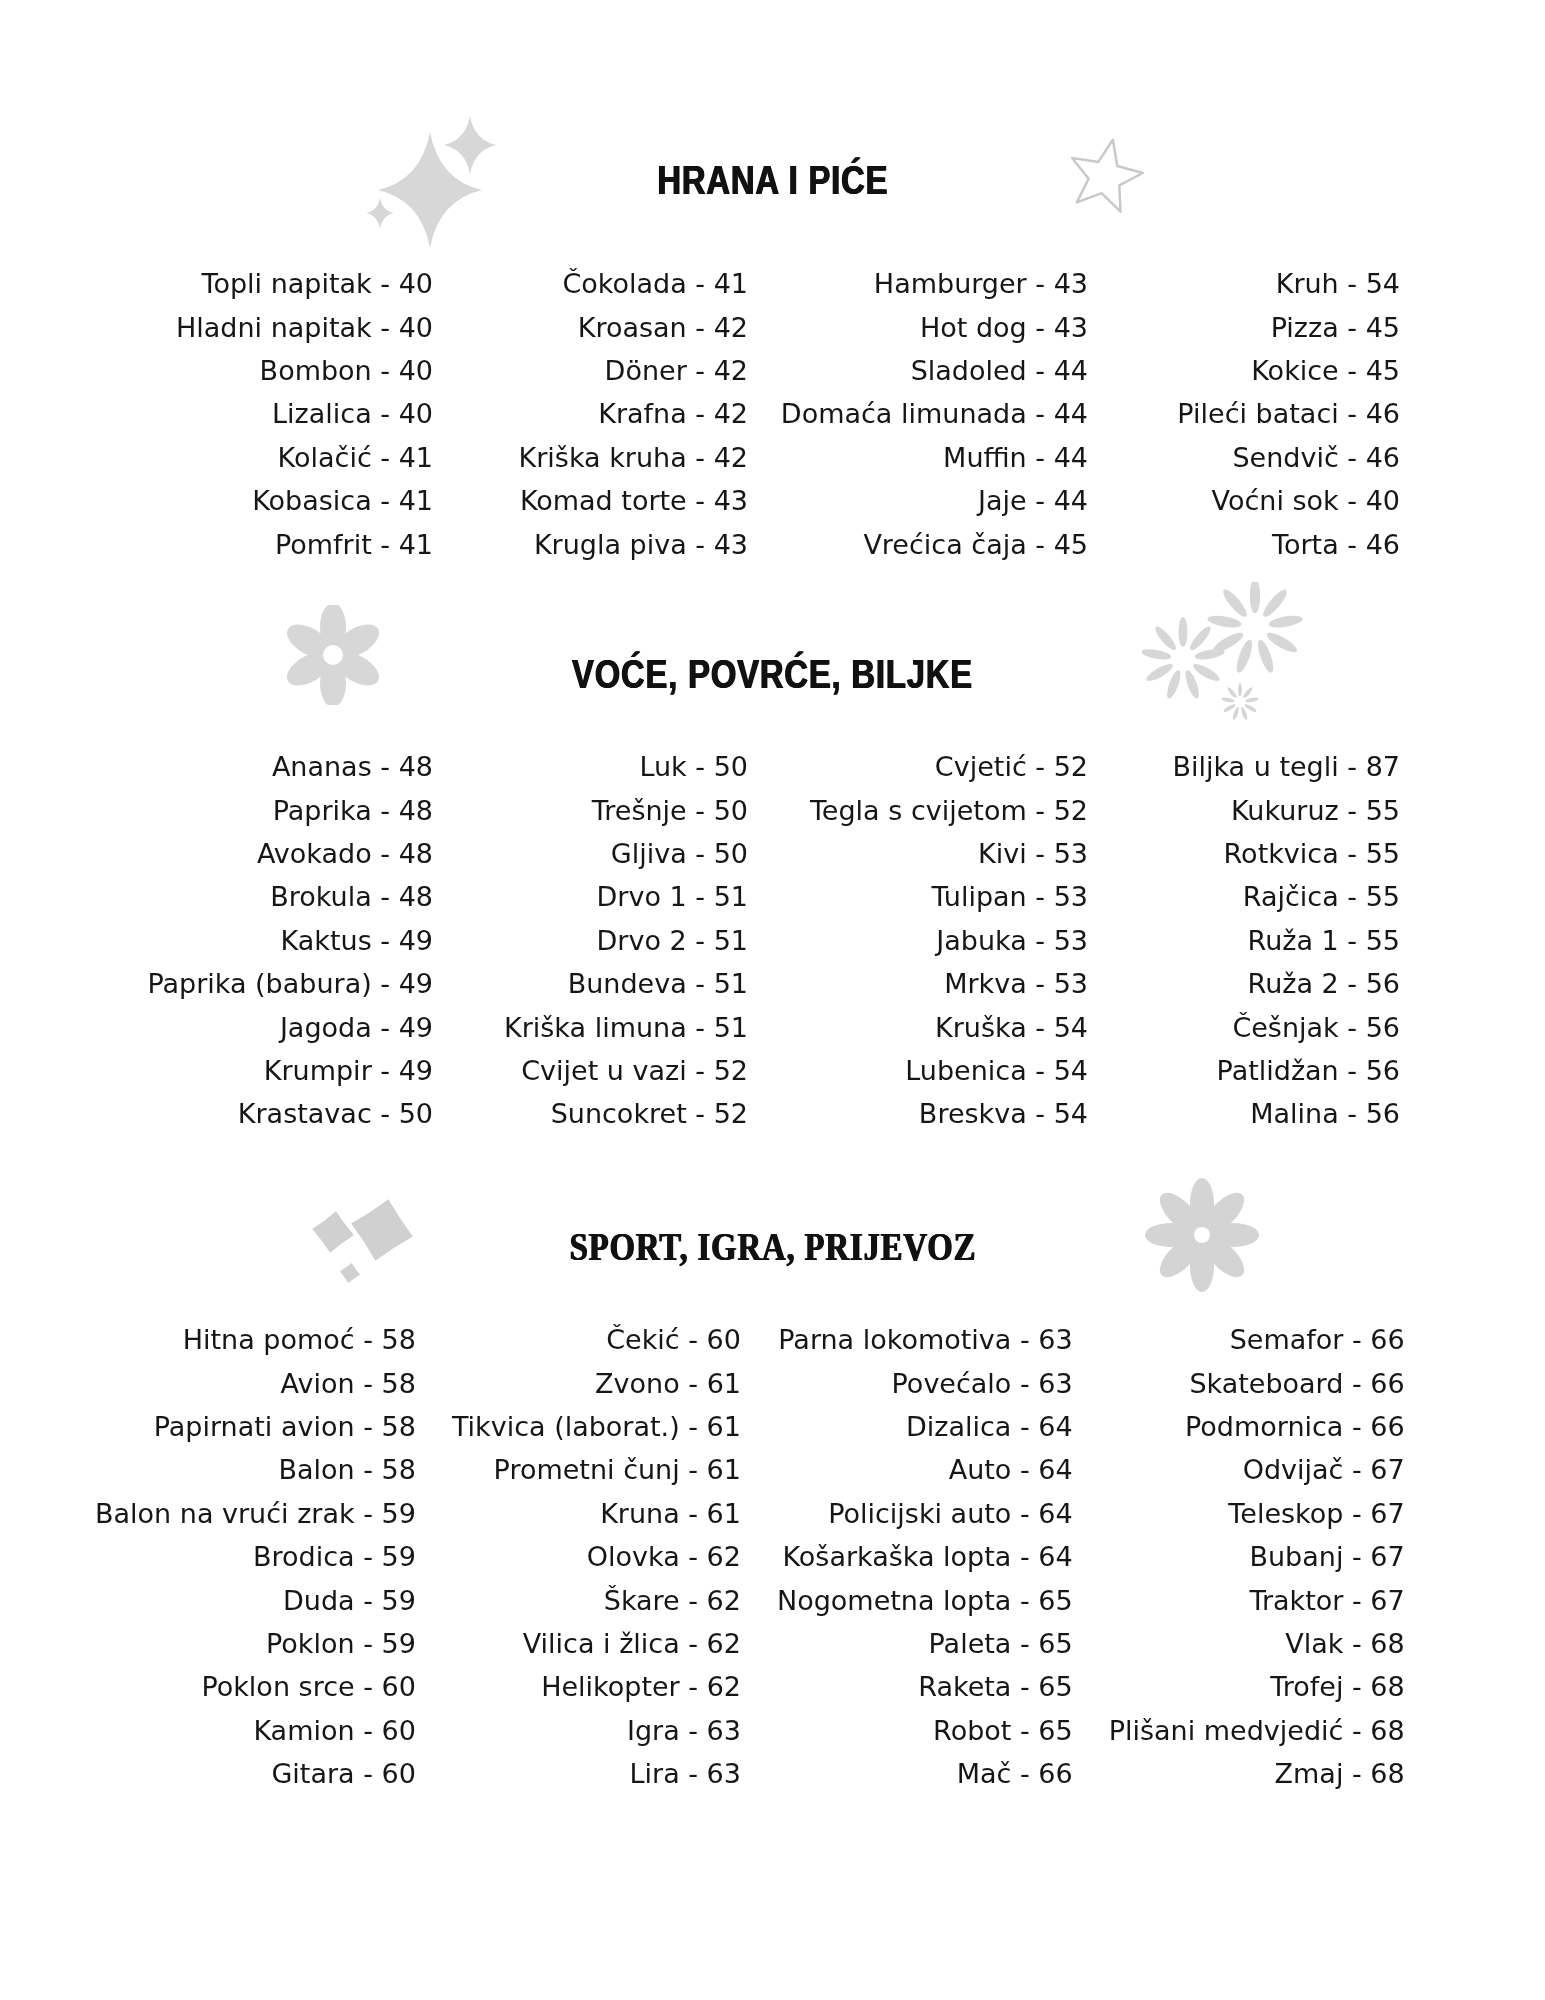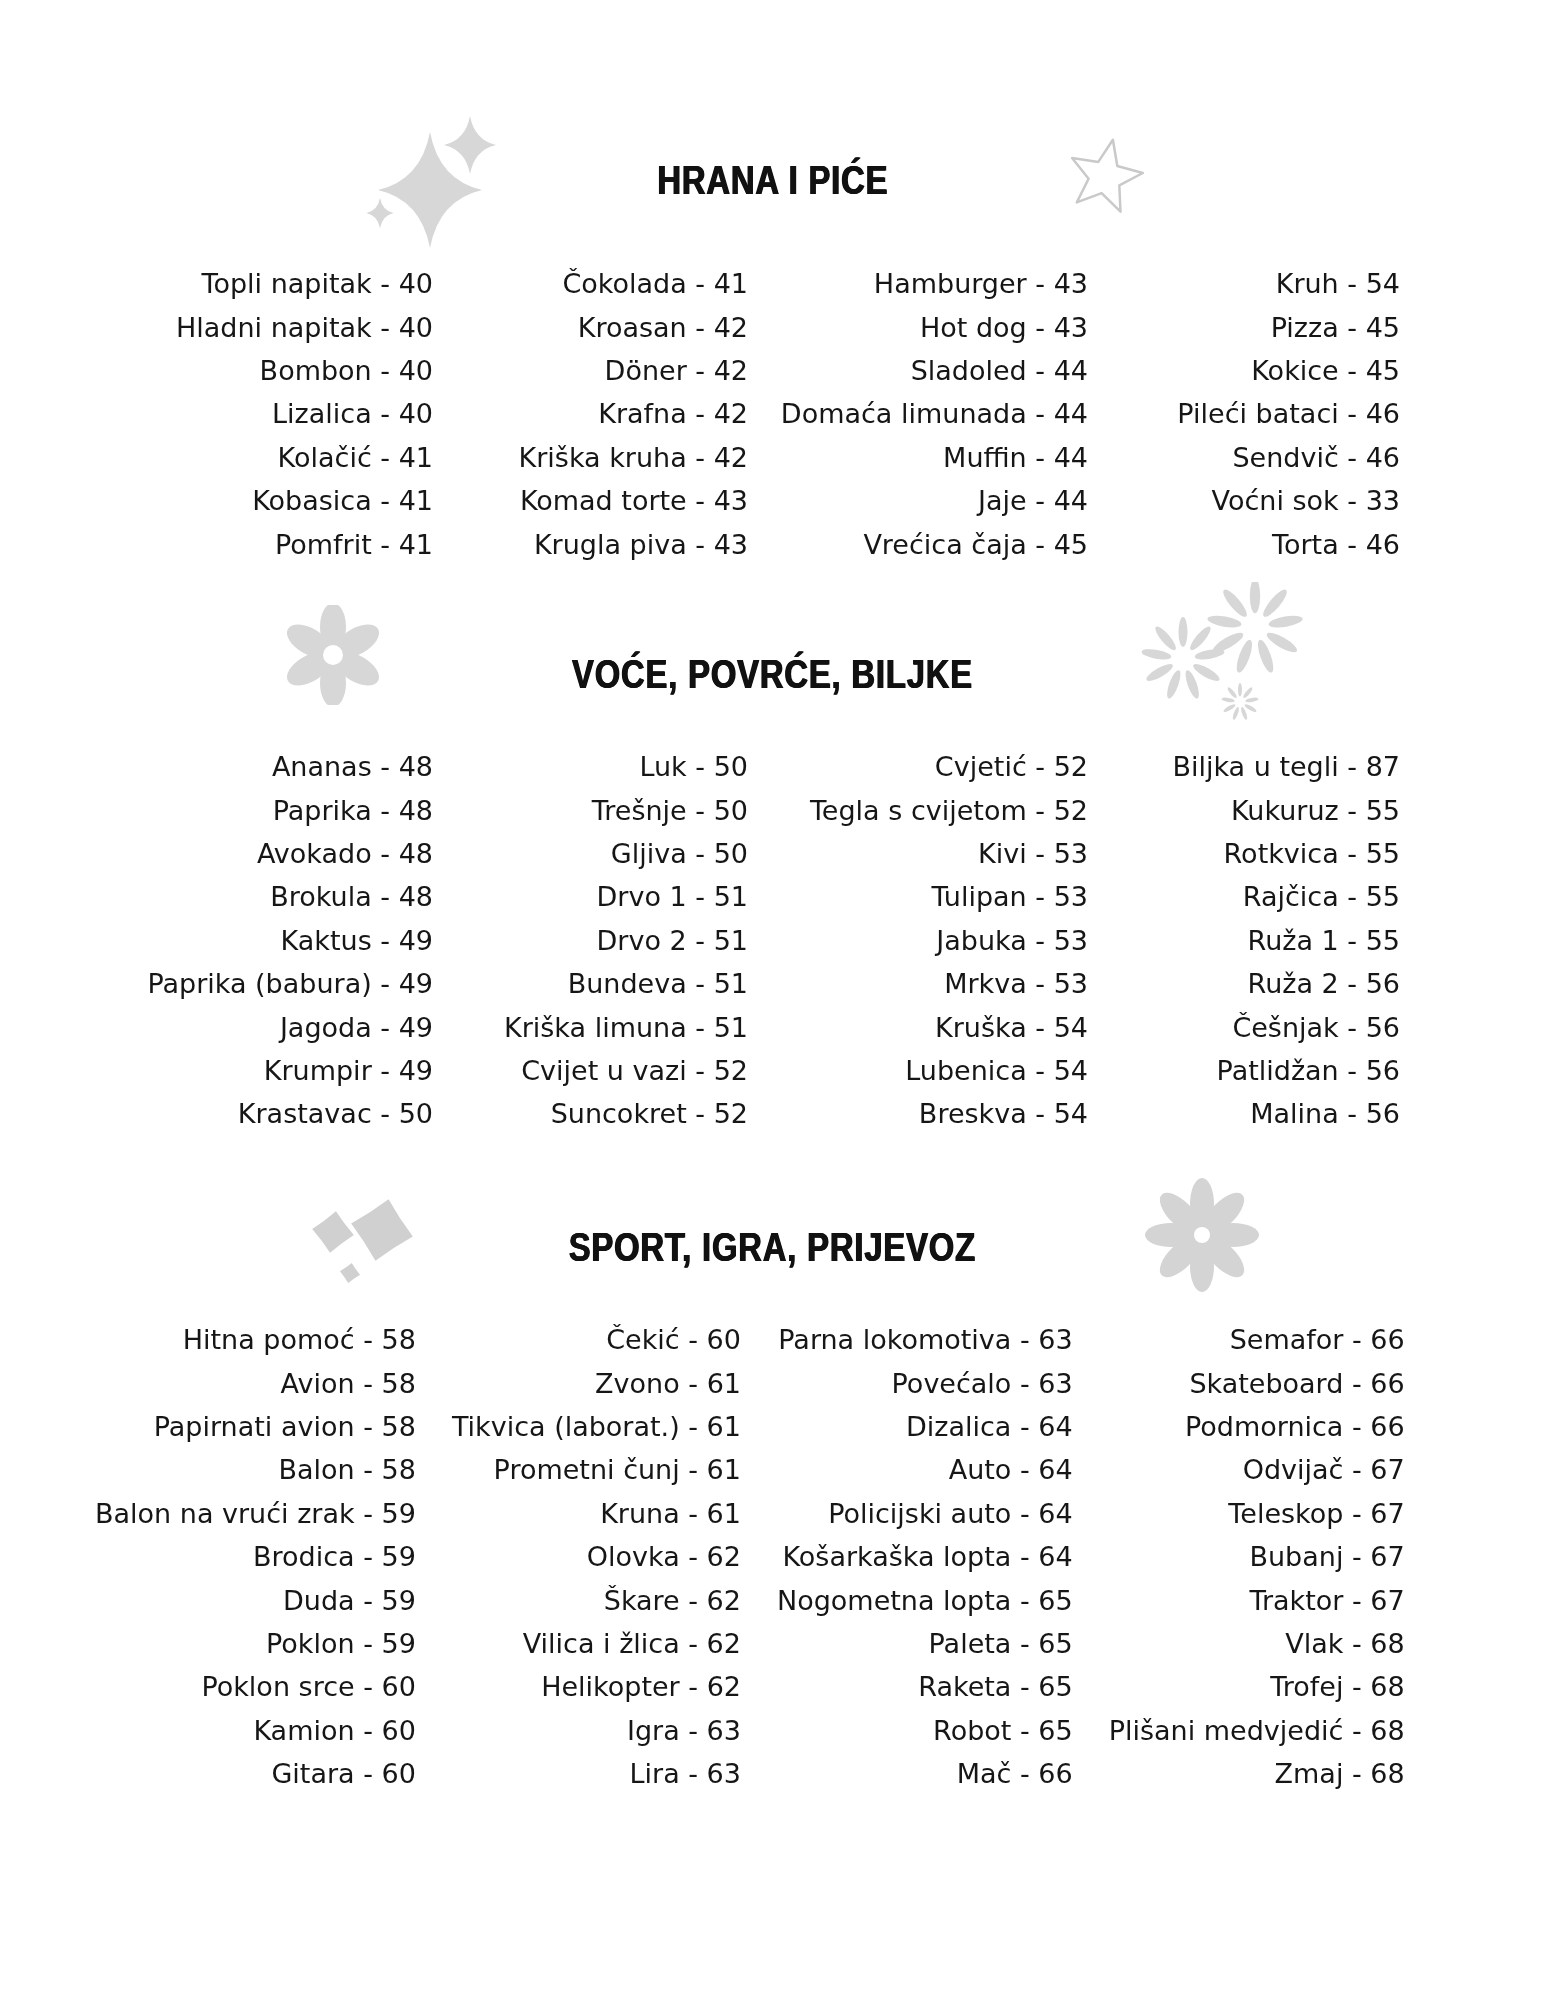--- a/index.html
+++ b/index.html
@@ -12,21 +12,21 @@
     position:absolute;left:0;width:1545px;height:44px;line-height:44px;text-align:center;
     font-family:"Liberation Sans","DejaVu Sans",sans-serif;font-weight:900;font-size:40px;color:#111111;
   }
   .section-title .t{
     display:inline-block;transform:scaleX(0.82);transform-origin:center;letter-spacing:1px;
     text-shadow:0.7px 0 0 #111111,-0.7px 0 0 #111111;
     white-space:pre;
   }
   #title-1{top:158px;}
   #title-2{top:652px;}
-  #title-3{top:1225px;}
+  #title-3{top:1225px;font-family:Liberation Serif, serif;}
   .toc-grid{position:absolute;left:95px;width:1305px;display:flex;color:#161616;}
   #grid-1{top:262px;}
   #grid-2{top:745px;}
   #grid-3{top:1318px;gap:36px;}
   .toc-col{display:flex;flex-direction:column;}
   .toc-col:nth-child(1){width:338px;}
   .toc-col:nth-child(2){width:315px;}
   .toc-col:nth-child(3){width:340px;align-items:flex-end;}
   .toc-col:nth-child(4){width:312px;}
   .toc-entry{
@@ -120,21 +120,21 @@
         <div class="toc-entry">Muffin - 44</div>
         <div class="toc-entry">Jaje - 44</div>
         <div class="toc-entry">Vrećica čaja - 45</div>
       </div>
       <div class="toc-col">
         <div class="toc-entry">Kruh - 54</div>
         <div class="toc-entry">Pizza - 45</div>
         <div class="toc-entry">Kokice - 45</div>
         <div class="toc-entry">Pileći bataci - 46</div>
         <div class="toc-entry">Sendvič - 46</div>
-        <div class="toc-entry">Voćni sok - 33</div>
+        <div class="toc-entry">Voćni sok - 40</div>
         <div class="toc-entry">Torta - 46</div>
       </div>
     </div>
 
   <svg class="deco" style="left:283px;top:605px" width="100" height="100" viewBox="-50 -50 100 100">
     <use href="#daisy6" fill="#d7d7d7"></use>
   </svg>
 
   <svg class="deco" style="left:1135px;top:582px" width="170" height="140" viewBox="0 0 170 140">
     <use href="#burst9" transform="translate(120,45) scale(1.15)" fill="#d7d7d7"></use>

